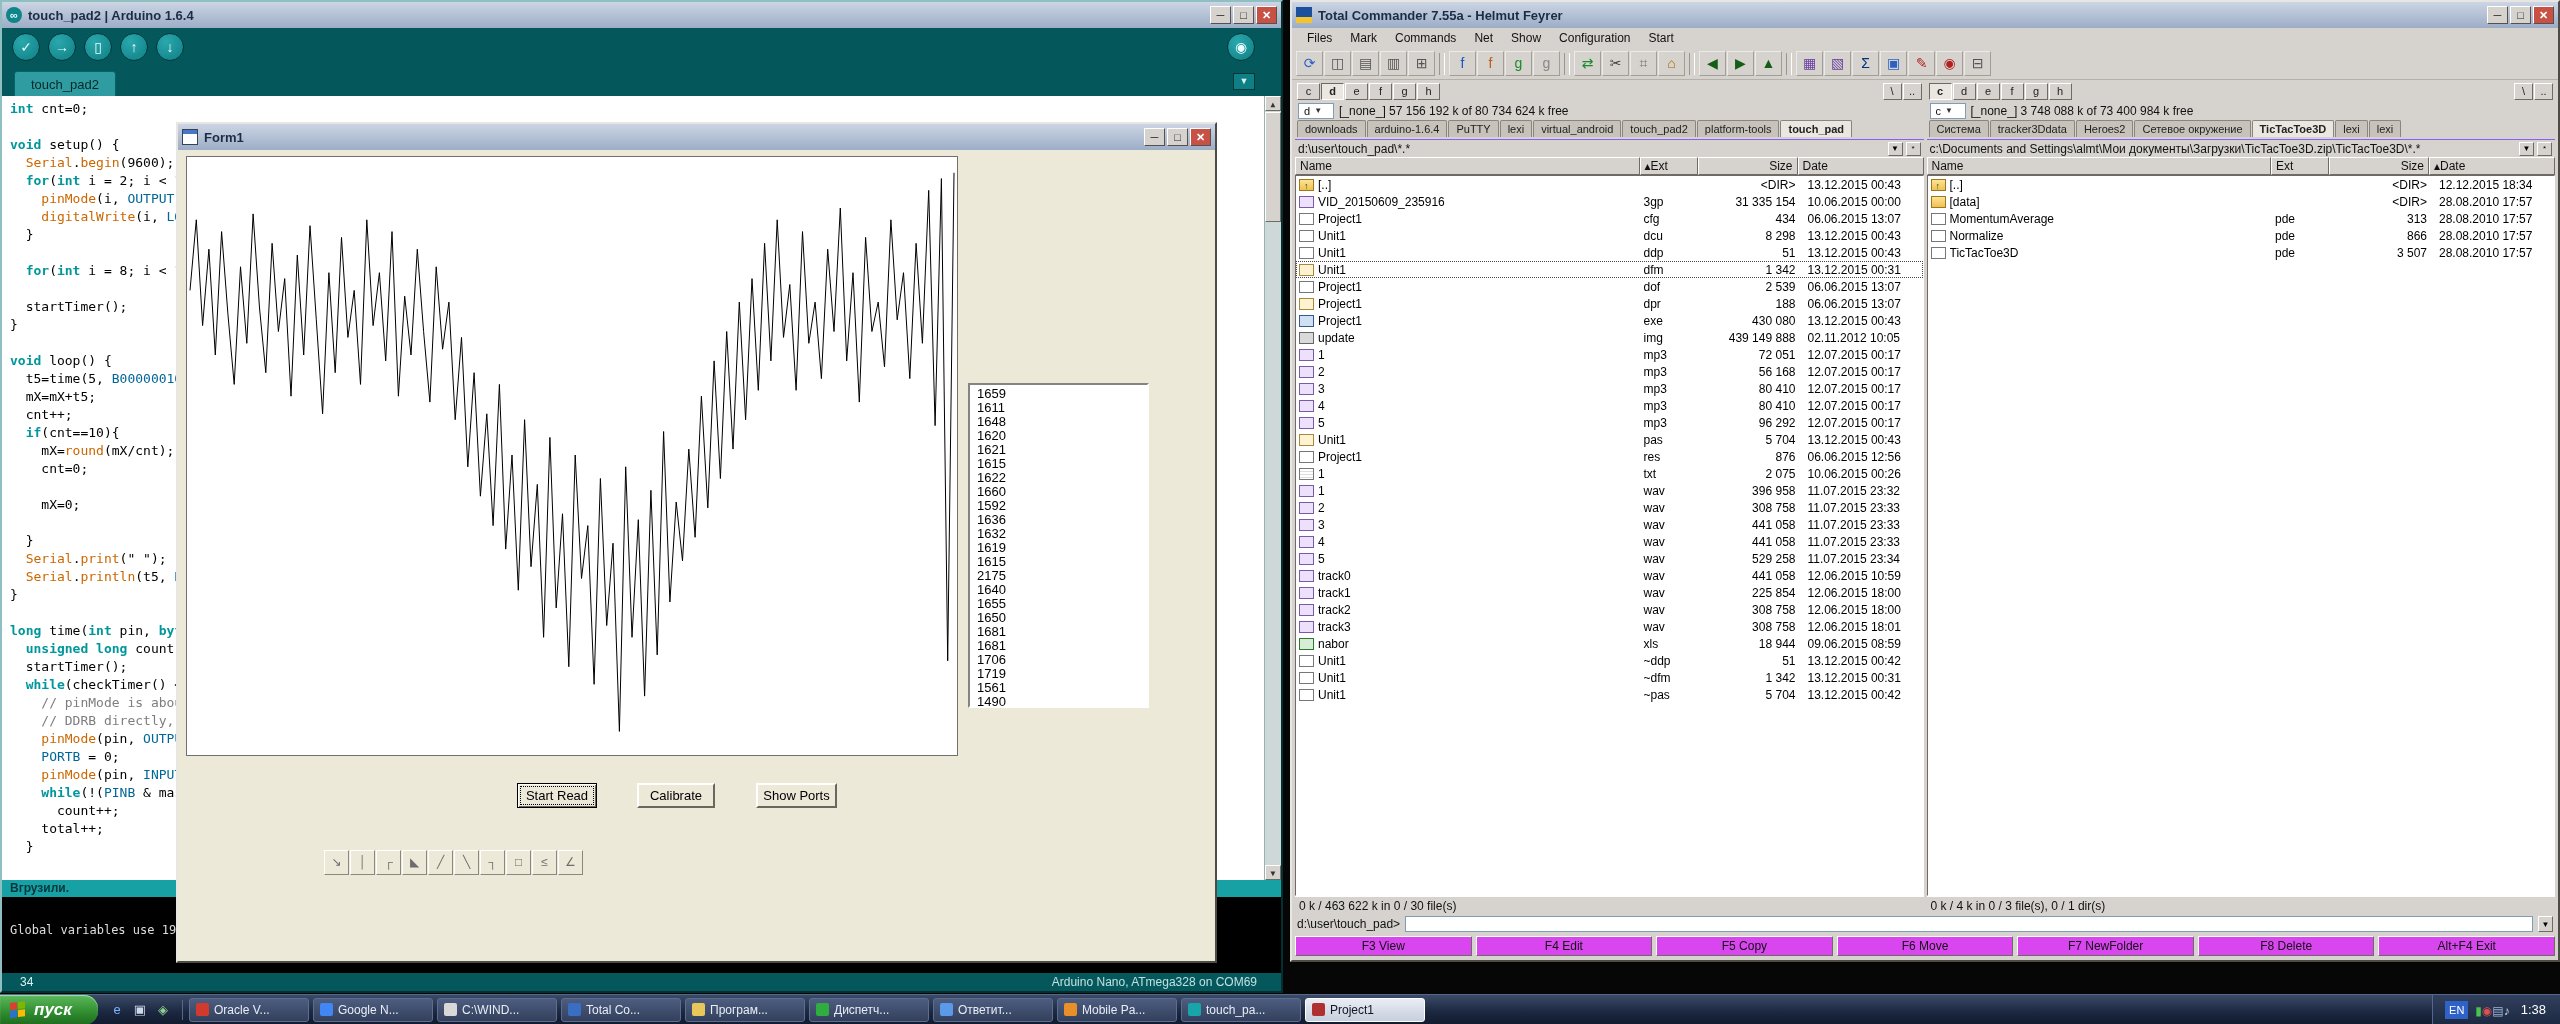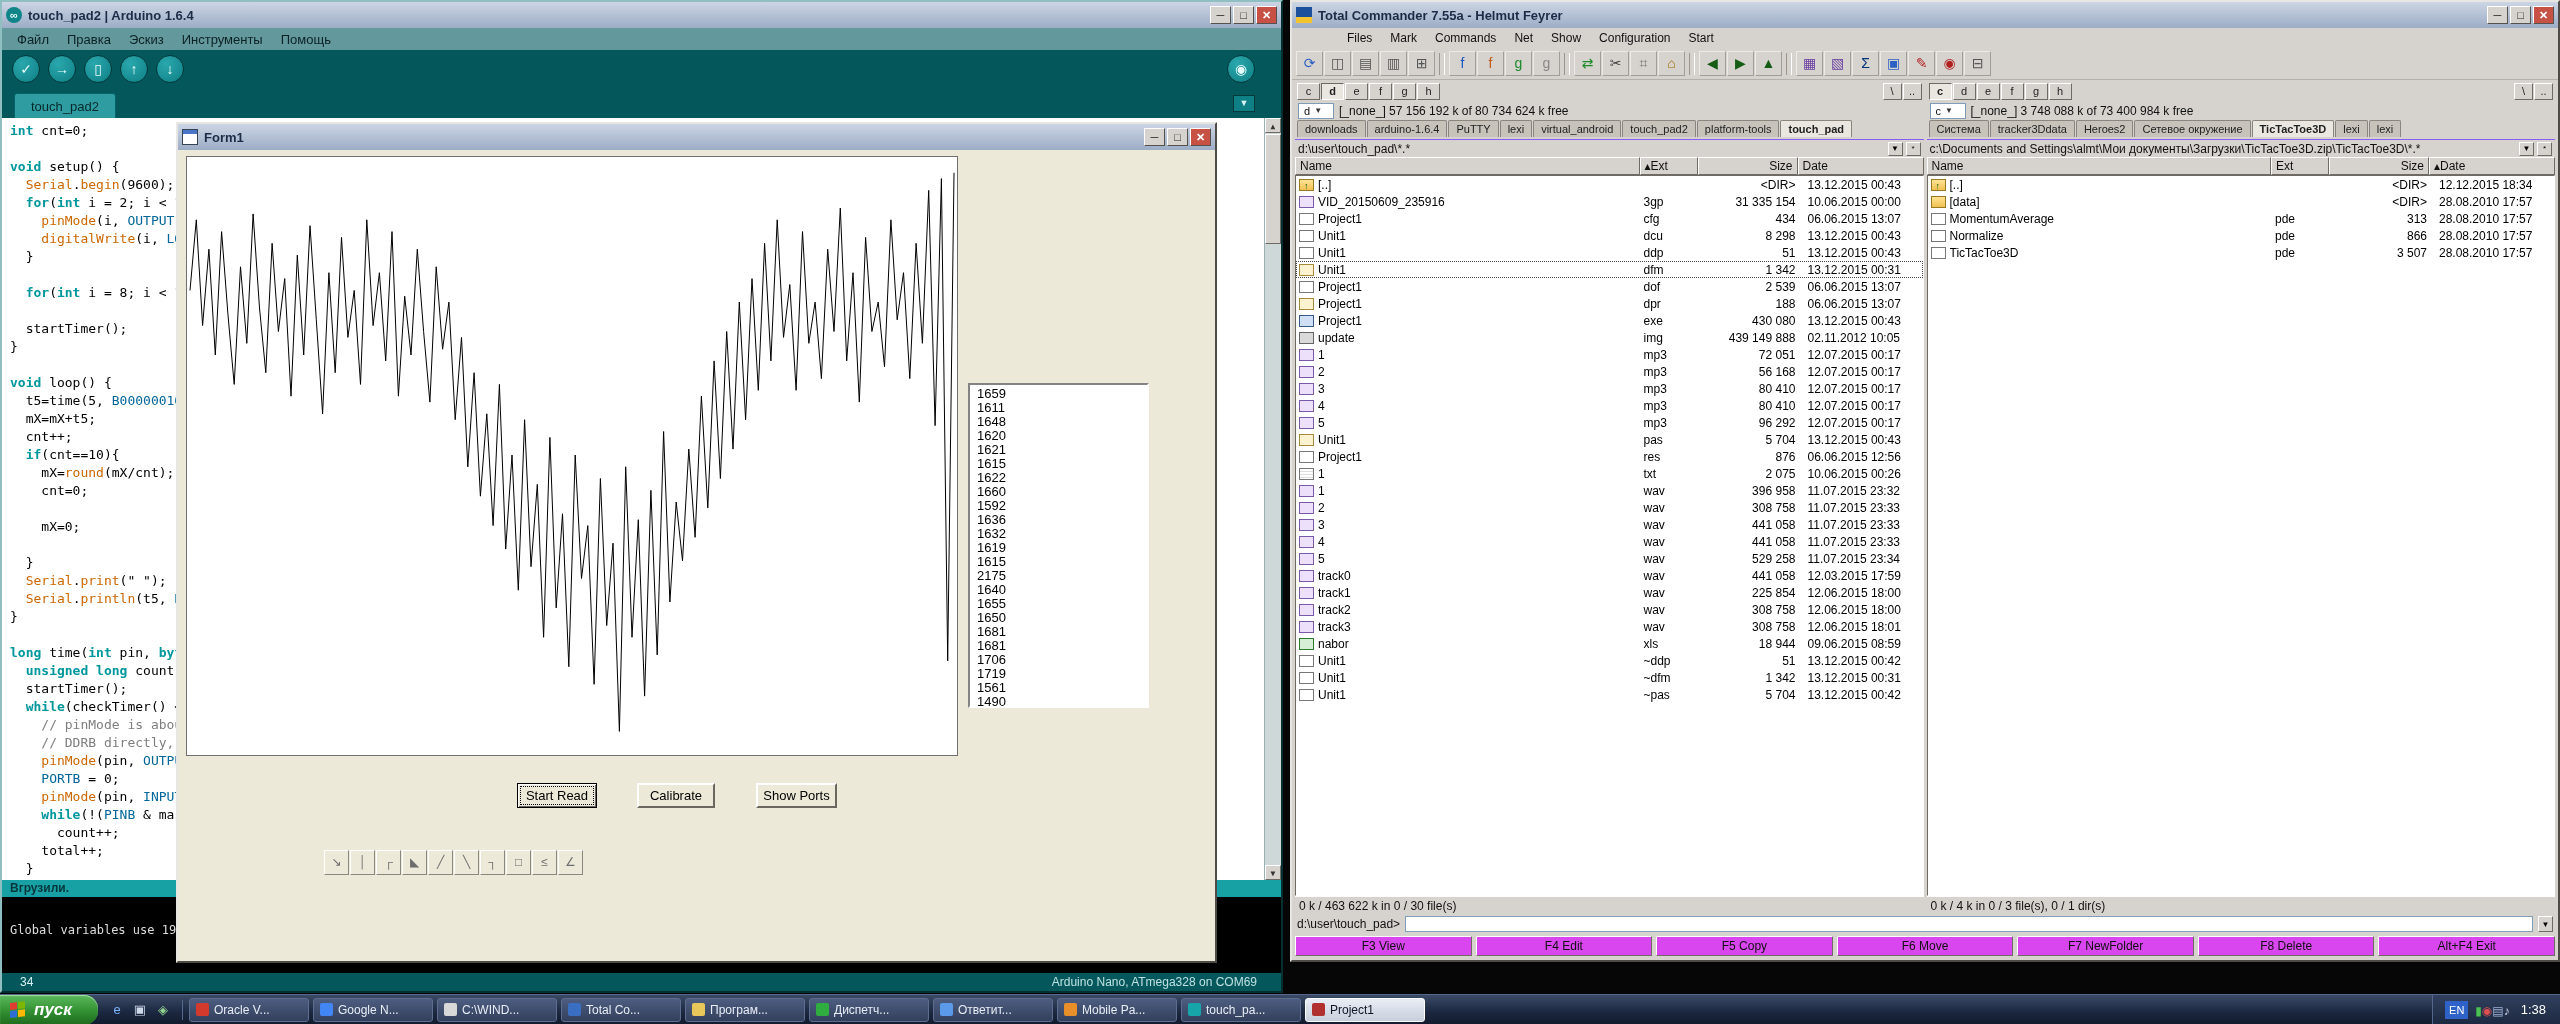--- a/index.html
+++ b/index.html
@@ -48,21 +48,21 @@
   .fbtn3{position:absolute;height:25px;font-size:13px;background:#ece9d8;border:2px solid;border-color:#fff #6a675f #6a675f #fff;color:#000;}
   #btn-start{left:339px;top:633px;width:80px;border:1px solid #000;box-shadow:inset 1px 1px 0 #fff, inset -1px -1px 0 #6a675f;outline:1px dotted #000;outline-offset:-4px;}
   #btn-cal{left:459px;top:633px;width:78px;}
   #btn-ports{left:578px;top:633px;width:81px;}
   #form-tools{position:absolute;left:146px;top:700px;display:flex;gap:1px;}
   .ftool{width:25px;height:25px;background:#ece9d8;border:1px solid;border-color:#fff #8a877f #8a877f #fff;color:#6d6d6d;font-size:12px;line-height:21px;}
 
   
   #tc{left:1290px;top:0;width:1270px;height:962px;display:flex;flex-direction:column;z-index:2;}
   #tc-icon{background:#1c4f9c;box-shadow:inset 0 -6px 0 #f4c430;}
-  #tc-menubar{height:20px;display:flex;align-items:center;padding-left:6px;font-size:12px;background:#d6d3ce;color:#111;flex:none;margin-left:40px;}
+  #tc-menubar{height:20px;display:flex;align-items:center;padding-left:6px;font-size:12px;background:#d6d3ce;color:#111;flex:none;}
   .tcmenu{padding:2px 9px;}
   #tc-toolbar{height:32px;display:flex;align-items:center;padding:2px 4px;gap:1px;background:#d6d3ce;border-bottom:1px solid #b4b1ab;flex:none;}
   .ticon{width:27px;height:25px;background:#d6d3ce;border:1px solid;border-color:#eceae6 #a29e97 #a29e97 #eceae6;font-size:14px;line-height:21px;}
   .tsep{width:6px;height:22px;border-left:1px solid #9a968f;border-right:1px solid #fff;margin:0 3px;}
   #tc-panels{flex:1;display:flex;gap:3px;padding:0 3px;min-height:0;}
   .panel{flex:1;display:flex;flex-direction:column;min-width:0;}
   .drivebar{height:21px;display:flex;align-items:center;gap:1px;padding:2px 2px 1px;flex:none;}
   .drive{min-width:23px;height:17px;font-size:11px;background:#d6d3ce;border:1px solid;border-color:#fff #6f6b64 #6f6b64 #fff;color:#222;}
   .drive.active{border-color:#6f6b64 #fff #fff #6f6b64;background:#eae7e0;font-weight:bold;}
   .drive.dsm{min-width:19px;}
@@ -129,27 +129,20 @@
 <div class="win" id="ard">
   <div class="titlebar">
     <span class="appicon" id="ard-icon">∞</span>
     <span>touch_pad2 | Arduino 1.6.4</span>
     <span class="wbtns">
       <button class="wbtn">─</button>
       <button class="wbtn">□</button>
       <button class="wbtn close">✕</button>
     </span>
   </div>
-  <div id="ard-menubar">
-      <span class="amenu">Файл</span>
-      <span class="amenu">Правка</span>
-      <span class="amenu">Эскиз</span>
-      <span class="amenu">Инструменты</span>
-      <span class="amenu">Помощь</span>
-    </div>
   <div id="ard-toolbar">
     <button class="abtn">✓</button>
       <button class="abtn">→</button>
       <button class="abtn">▯</button>
       <button class="abtn">↑</button>
       <button class="abtn">↓</button>
       <button class="abtn right">◉</button>
   </div>
   <div id="ard-tabbar">
     <span id="ard-tab">touch_pad2</span>
@@ -462,21 +455,21 @@
             <span class="fname">5</span>
             <span class="fext">wav</span>
             <span class="fsize">529 258</span>
             <span class="fdate">11.07.2015 23:34</span>
           </div>
           <div class="frow">
             <span class="fico i-med"></span>
             <span class="fname">track0</span>
             <span class="fext">wav</span>
             <span class="fsize">441 058</span>
-            <span class="fdate">12.03.2015 17:59</span>
+            <span class="fdate">12.06.2015 10:59</span>
           </div>
           <div class="frow">
             <span class="fico i-med"></span>
             <span class="fname">track1</span>
             <span class="fext">wav</span>
             <span class="fsize">225 854</span>
             <span class="fdate">12.06.2015 18:00</span>
           </div>
           <div class="frow">
             <span class="fico i-med"></span>

